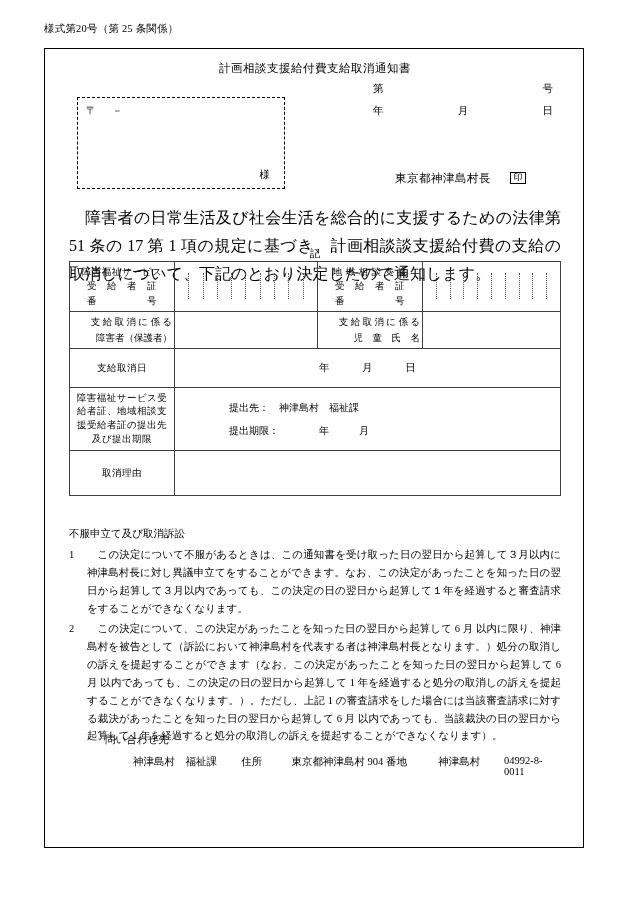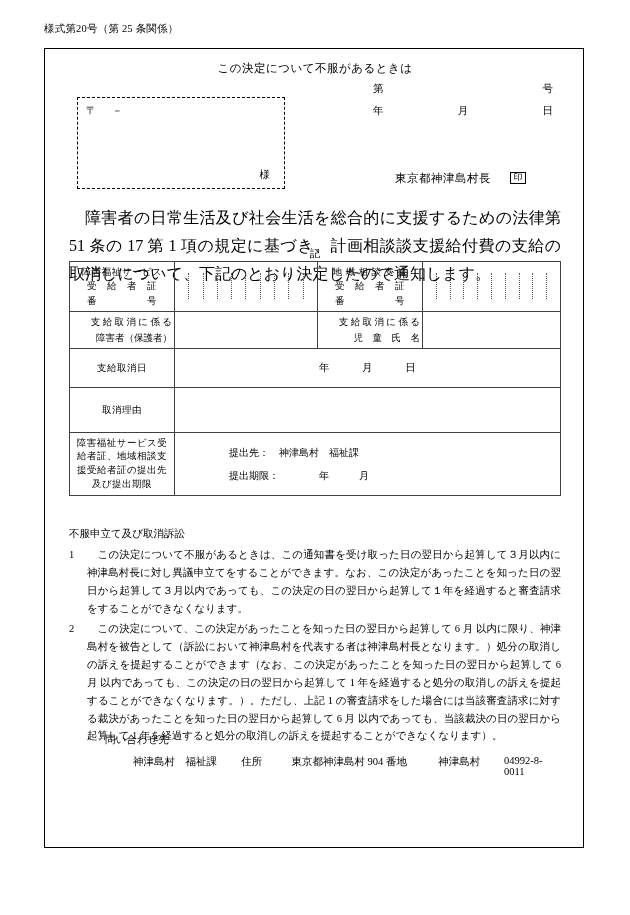--- a/index.html
+++ b/index.html
@@ -220,21 +220,21 @@
 </style>
 </head>
 <body>
 
 <div class="page">
 
   <div class="form-no">様式第20号（第 25 条関係）</div>
 
   <div class="outer-frame">
 
-    <div class="doc-title">この決定について不服があるときは</div>
+    <div class="doc-title">計画相談支援給付費支給取消通知書</div>
 
     <div class="no-line">
       <div class="row">
         <span>第</span>
         <span>号</span>
       </div>
       <div class="row">
         <span>年</span>
         <span>月</span>
         <span>日</span>
@@ -328,40 +328,40 @@
         </td>
         <td colspan="3">
           <div class="date-row">
             <i>年</i>
             <i>月</i>
             <i>日</i>
           </div>
         </td>
       </tr>
       <tr>
-        <td style="height:44px">
-          <div class="lbl">取消理由</div>
-        </td>
-        <td colspan="3">&nbsp;</td>
-      </tr>
-      <tr>
         <td style="height:62px">
           <div class="lbl" style="line-height:1.45">
             <div>障害福祉サービス受</div>
             <div>給者証、地域相談支</div>
             <div>援受給者証の提出先</div>
             <div>及び提出期限</div>
           </div>
         </td>
         <td colspan="3">
           <div class="teishutsu">
             <div>提出先：　神津島村　福祉課</div>
             <div>提出期限：　　　　年　　　月</div>
           </div>
         </td>
+      </tr>
+      <tr>
+        <td style="height:44px">
+          <div class="lbl">取消理由</div>
+        </td>
+        <td colspan="3">&nbsp;</td>
       </tr>
     </tbody>
       </table>
 
     <div class="appeal">
       <div class="appeal-title">不服申立て及び取消訴訟</div>
       <div class="appeal-item">
         <div class="num">1</div>
         <div class="txt">この決定について不服があるときは、この通知書を受け取った日の翌日から起算して３月以内に神津島村長に対し異議申立てをすることができます。なお、この決定があったことを知った日の翌日から起算して３月以内であっても、この決定の日の翌日から起算して１年を経過すると審査請求をすることができなくなります。</div>
       </div>

